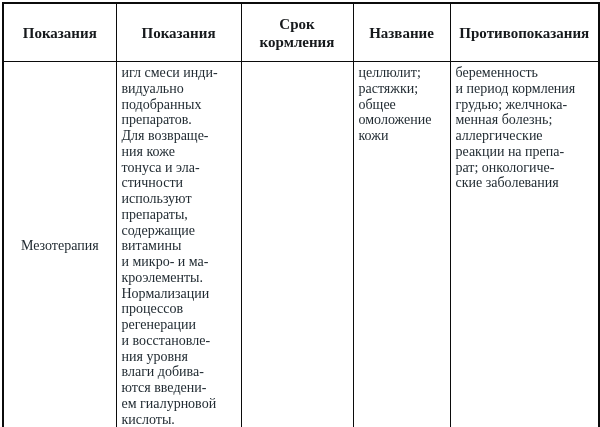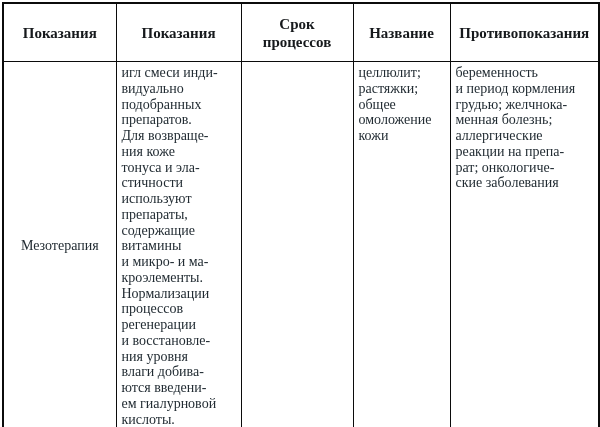--- a/index.html
+++ b/index.html
@@ -67,21 +67,21 @@
     <col class="c1">
       <col class="c2">
       <col class="c3">
       <col class="c4">
       <col class="c5">
   </colgroup>
   <thead>
     <tr>
       <th>Показания</th>
       <th>Показания</th>
-      <th class="duration-header">Срок процессов</th>
+      <th class="duration-header">Срок кормления</th>
       <th>Название</th>
       <th>Противопоказания</th>
     </tr>
   </thead>
   <tbody>
     <tr class="body-row">
       <td class="name-cell">Мезотерапия</td>
       <td>игл смеси инди-
 видуально
 подобранных

